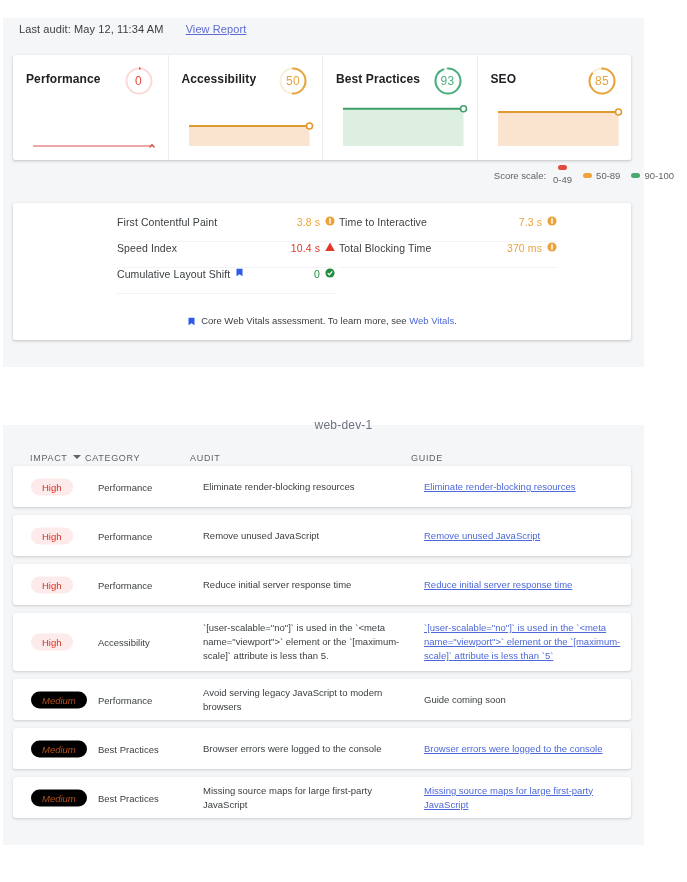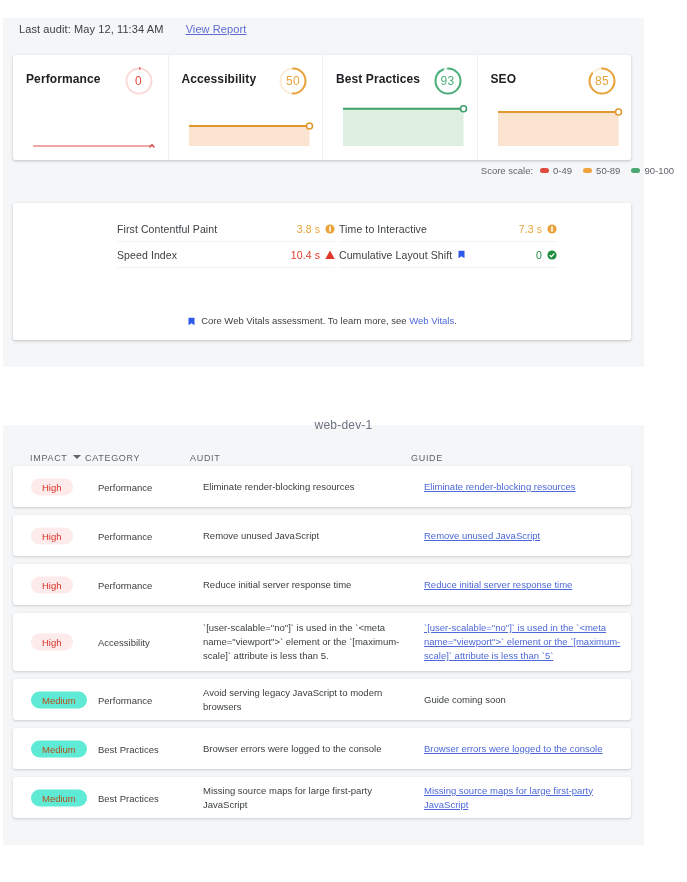--- a/index.html
+++ b/index.html
@@ -33,21 +33,21 @@
   .scalelegend{position:absolute;right:13px;top:165px;font-size:9.5px;color:#5f6368;
                display:flex;align-items:center;gap:4px;white-space:nowrap;}
   .scalelegend .dot{display:inline-block;width:9px;height:5px;border-radius:3px;}
 
   
   .metrics{position:absolute;left:13px;top:203px;width:618px;height:137px;
            background:#fff;border-radius:2px;box-sizing:border-box;
            box-shadow:0 1px 2px rgba(60,64,67,.18),0 1px 3px 1px rgba(60,64,67,.08);}
   .mgrid{position:absolute;left:104px;top:13px;width:440px;
          display:grid;grid-template-columns:218px 218px;column-gap:4px;}
-  .mrow{height:25px;display:flex;align-items:center;border-bottom:1px solid #f1f3f4;
+  .mrow{height:25px;display:flex;align-items:flex-start;border-bottom:1px solid #f1f3f4;
         font-size:10.5px;color:#3c4043;}
   .mrow .mlabel{flex:0 0 auto;letter-spacing:.1px;}
   .mrow .mflag{margin-left:5px;display:inline-flex;}
   .mrow .mspace{flex:1 1 auto;}
   .mrow .mval{letter-spacing:.1px;}
   .mrow .micon{margin-left:5px;width:10px;display:inline-flex;align-items:center;justify-content:center;}
   .cwvnote{position:absolute;left:0;right:0;top:112px;text-align:center;font-size:9.5px;
            color:#3c4043;}
   .cwvnote .fl{display:inline-block;vertical-align:-2px;margin-right:5px;}
   .cwvnote a{color:#4d68d8;text-decoration:none;}
@@ -65,21 +65,21 @@
   .thead .caret{display:inline-block;margin-left:5px;
                 border-left:4px solid transparent;border-right:4px solid transparent;
                 border-top:4px solid #5f6368;vertical-align:2px;}
   .rows{position:absolute;left:13px;top:466px;width:618px;}
   .arow{position:relative;width:618px;background:#fff;border-radius:3px;margin-bottom:8px;
         box-sizing:border-box;box-shadow:0 1px 2px rgba(60,64,67,.14),0 1px 3px 1px rgba(60,64,67,.06);}
   .badge{position:absolute;left:18px;top:50%;transform:translateY(-50%);
          height:17px;line-height:17px;border-radius:9px;padding:0 11px;
          font-size:9.5px;text-align:center;}
   .badge.high{background:#fdeaea;color:#d93025;}
-  .badge.medium{background:#5eead4;color:#b5501a;}
+  .badge.medium{background:#000000;color:#b5501a;font-style:italic;}
   .acat{position:absolute;left:85px;top:50%;transform:translateY(-50%);
         font-size:9.5px;color:#3c4043;}
   .aaudit{position:absolute;left:190px;top:50%;transform:translateY(-50%);
           font-size:9.5px;color:#3c4043;width:205px;line-height:14px;}
   .aguide{position:absolute;left:411px;top:50%;transform:translateY(-50%);
           font-size:9.5px;color:#4d68d8;width:215px;line-height:14px;}
   .aguide a{color:#4d68d8;text-decoration:underline;}
   .aguide.plain{color:#3c4043;}
 </style>
 </head>
@@ -150,21 +150,21 @@
       <svg width="154.5" height="60" viewBox="0 0 154.5 60" class="spark">
         <path d="M20 12 L140.5 12 L140.5 46 L20 46 Z" fill="#fbe4cf" stroke="none"></path>
         <path d="M20 12 L140.5 12" fill="none" stroke="#e0992f" stroke-width="2"></path>
         <circle cx="140.5" cy="12" r="3" fill="#fff" stroke="#e0992f" stroke-width="1.6"></circle>
       </svg>
     </div>
   </div>
 
 <div class="scalelegend" id="legend">
     <span>Score scale:</span>
-    <span style="display: inline-flex; align-items: center; gap: 4px; margin-left: 3px;">
+    <span style="display: inline-flex; align-items: center; gap: 4px; margin-left: 3px; flex-direction: column;">
       <span class="dot" style="background: rgb(224, 74, 63);"></span>
       <span>0-49</span>
     </span>
     <span style="display: inline-flex; align-items: center; gap: 4px; margin-left: 7px;">
       <span class="dot" style="background: rgb(240, 163, 60);"></span>
       <span>50-89</span>
     </span>
     <span style="display: inline-flex; align-items: center; gap: 4px; margin-left: 7px;">
       <span class="dot" style="background: rgb(75, 168, 112);"></span>
       <span>90-100</span>
@@ -199,20 +199,31 @@
         <span class="mlabel">Speed Index</span>
         <span class="mspace"></span>
         <span class="mval" style="color: rgb(224, 57, 43);">10.4 s</span>
         <span class="micon">
           <svg width="10" height="10" viewBox="0 0 12 12">
             <path d="M6 0.7 L11.7 10.8 L0.3 10.8 Z" fill="#e0392b"></path>
           </svg>
         </span>
       </div>
       <div class="mrow">
+        <span class="mlabel">Total Blocking Time</span>
+        <span class="mspace"></span>
+        <span class="mval" style="color: rgb(233, 163, 58);">370 ms</span>
+        <span class="micon">
+          <svg width="10" height="10" viewBox="0 0 12 12">
+            <circle cx="6" cy="6" r="5.5" fill="#e9a33a"></circle>
+            <rect x="5.1" y="2.8" width="1.8" height="6.4" fill="#fff"></rect>
+          </svg>
+        </span>
+      </div>
+      <div class="mrow">
         <span class="mlabel">Cumulative Layout Shift</span>
         <span class="mflag">
           <svg width="9" height="9" viewBox="0 0 12 12">
             <path d="M2 1 h8 v10 l-4 -2.6 l-4 2.6 z" fill="#2f5bea"></path>
           </svg>
         </span>
         <span class="mspace"></span>
         <span class="mval" style="color: rgb(30, 142, 62);">0</span>
         <span class="micon">
           <svg width="10" height="10" viewBox="0 0 12 12">

